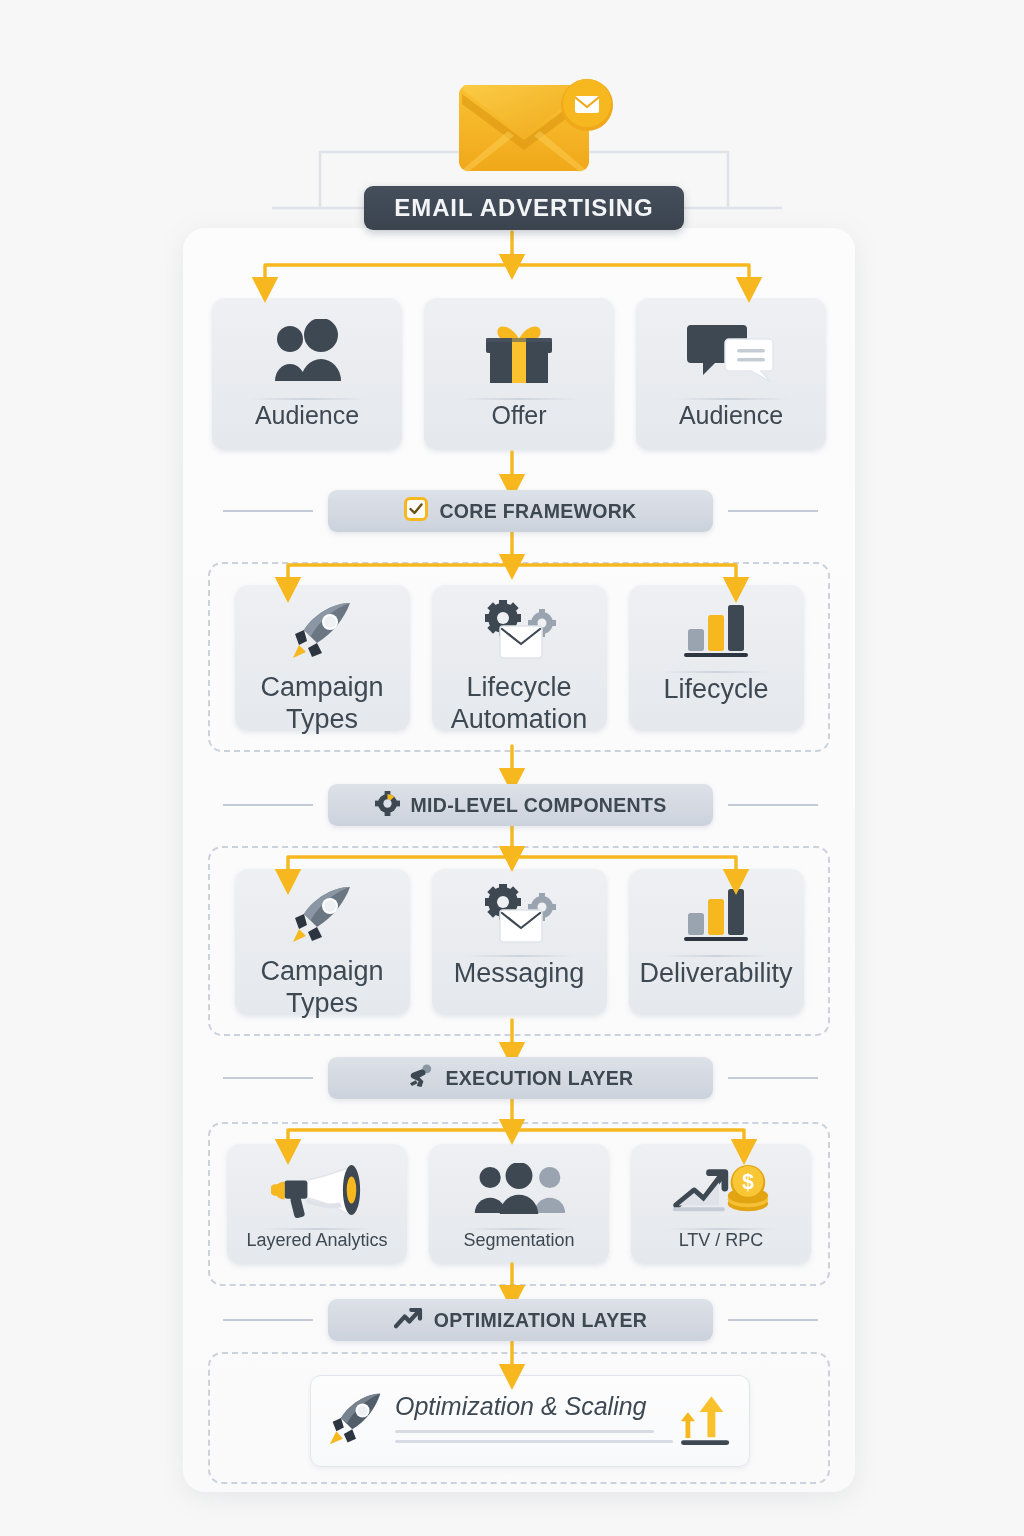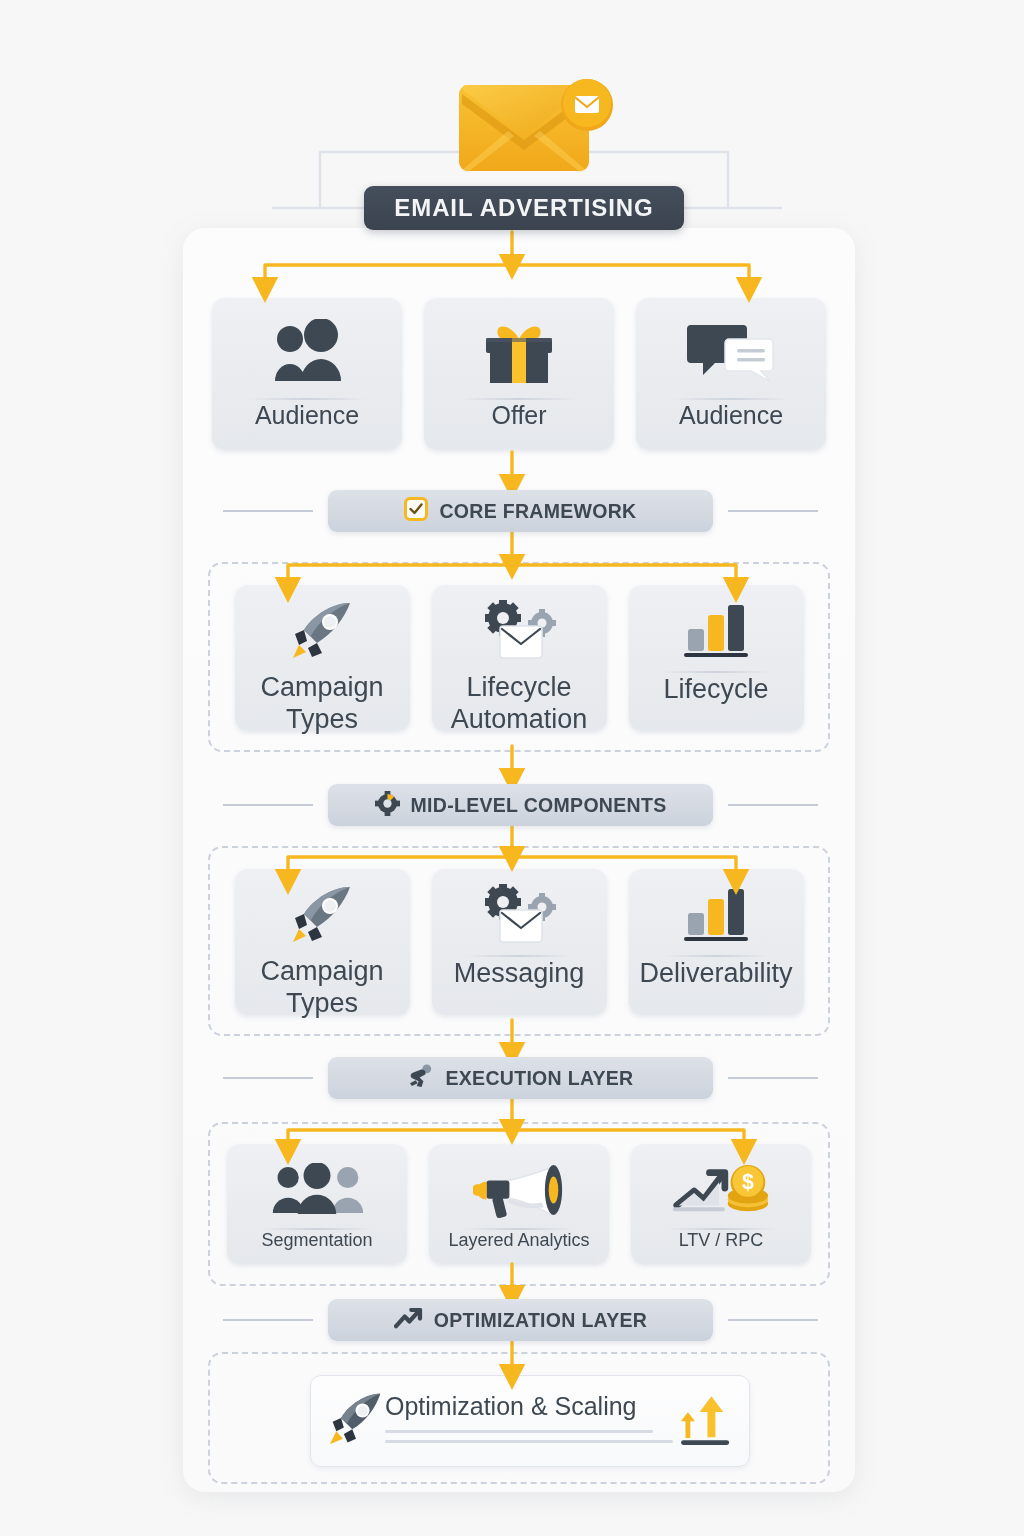--- a/index.html
+++ b/index.html
@@ -173,21 +173,23 @@
     background: linear-gradient(180deg, #fdfdfe 0%, #f8f9fa 100%);
     border: 1.5px solid #e2e6ec;
     border-radius: 11px;
     display: flex;
     align-items: center;
     padding: 0 16px;
     box-shadow: 0 2px 5px rgba(130,140,155,.12);
   }
   #opt-card .opt-text-wrap {
     flex: 1;
+    margin-left: 10px;
     margin-right: 8px;
+    font-style: italic;
   }
   #opt-card .opt-title {
     font-size: 25px;
     color: #3d4852;
     font-weight: 500;
     margin-bottom: 9px;
   }
   #opt-card .opt-line {
     height: 3px;
     background: #d7dbe3;
@@ -482,48 +484,48 @@
       </svg>
     </span>
     <span class="sh-label">EXECUTION LAYER</span>
   </div>
 
   <div class="dashed-group" id="group-exec"></div>
   <div class="row" id="row-exec">
 
     <div class="card">
       <div class="card-icon small">
-        <svg viewBox="0 0 104 56" width="100" height="54">
-          <circle cx="84" cy="15" r="11" fill="#9AA4B0"></circle>
-          <path d="M68 52 a16 16 0 0 1 32 0 z" fill="#9AA4B0"></path>
-          <circle cx="22" cy="15" r="11" fill="#3D4852"></circle>
-          <path d="M6 52 a16 16 0 0 1 32 0 z" fill="#3D4852"></path>
-          <circle cx="52" cy="13" r="14" fill="#3D4852"></circle>
-          <path d="M32 53 a20 20 0 0 1 40 0 z" fill="#3D4852"></path>
-        </svg>
-      </div>
-      <div class="icon-shadow-line"></div>
-      <div class="card-label">Segmentation</div>
-    </div>
-
-    <div class="card">
-      <div class="card-icon small">
         <svg viewBox="0 0 96 62" width="92" height="60">
           <path d="M30 38 C48 40 70 50 82 57 L86 6 C72 11 48 20 30 22 Z" fill="#ffffff" stroke="#e1e5eb" stroke-width="1.5"></path>
           <ellipse cx="84" cy="31" rx="9" ry="26" fill="#3D4852"></ellipse>
           <ellipse cx="84" cy="31" rx="5" ry="14" fill="#F7B81F"></ellipse>
           <rect x="14" y="21" width="24" height="19" rx="3" fill="#3D4852"></rect>
           <path d="M14 22 a10 9.5 0 0 0 0 19 z" fill="#F7B81F"></path>
           <path d="M4 25 h10 v12 h-10 a5 6 0 0 1 0 -12 z" fill="#F7B81F"></path>
           <rect x="22" y="38" width="11" height="22" rx="3" transform="rotate(-14 27 48)" fill="#3D4852"></rect>
           <path d="M36 44 C50 50 62 51 74 49 L72 44 C60 46 50 45 38 40 Z" fill="#dfe3e9"></path>
         </svg>
       </div>
       <div class="icon-shadow-line"></div>
       <div class="card-label">Layered Analytics</div>
+    </div>
+
+    <div class="card">
+      <div class="card-icon small">
+        <svg viewBox="0 0 104 56" width="100" height="54">
+          <circle cx="84" cy="15" r="11" fill="#9AA4B0"></circle>
+          <path d="M68 52 a16 16 0 0 1 32 0 z" fill="#9AA4B0"></path>
+          <circle cx="22" cy="15" r="11" fill="#3D4852"></circle>
+          <path d="M6 52 a16 16 0 0 1 32 0 z" fill="#3D4852"></path>
+          <circle cx="52" cy="13" r="14" fill="#3D4852"></circle>
+          <path d="M32 53 a20 20 0 0 1 40 0 z" fill="#3D4852"></path>
+        </svg>
+      </div>
+      <div class="icon-shadow-line"></div>
+      <div class="card-label">Segmentation</div>
     </div>
 
     <div class="card">
       <div class="card-icon small">
         <svg viewBox="0 0 104 60" width="100" height="58">
           <path d="M6 46 L24 31 L34 40 L52 16" fill="none" stroke="#3D4852" stroke-width="7" stroke-linecap="round" stroke-linejoin="round"></path>
           <path d="M40 12 h16 v16" fill="none" stroke="#3D4852" stroke-width="7" stroke-linecap="round" stroke-linejoin="round"></path>
           <path d="M8 46 L24 33 L34 42 L50 22 L50 46 Z" fill="#dfe3e9"></path>
           <rect x="2" y="48" width="54" height="4" rx="2" fill="#c6ccd6"></rect>
           <ellipse cx="80" cy="44" rx="21" ry="8" fill="#E3A412"></ellipse>

